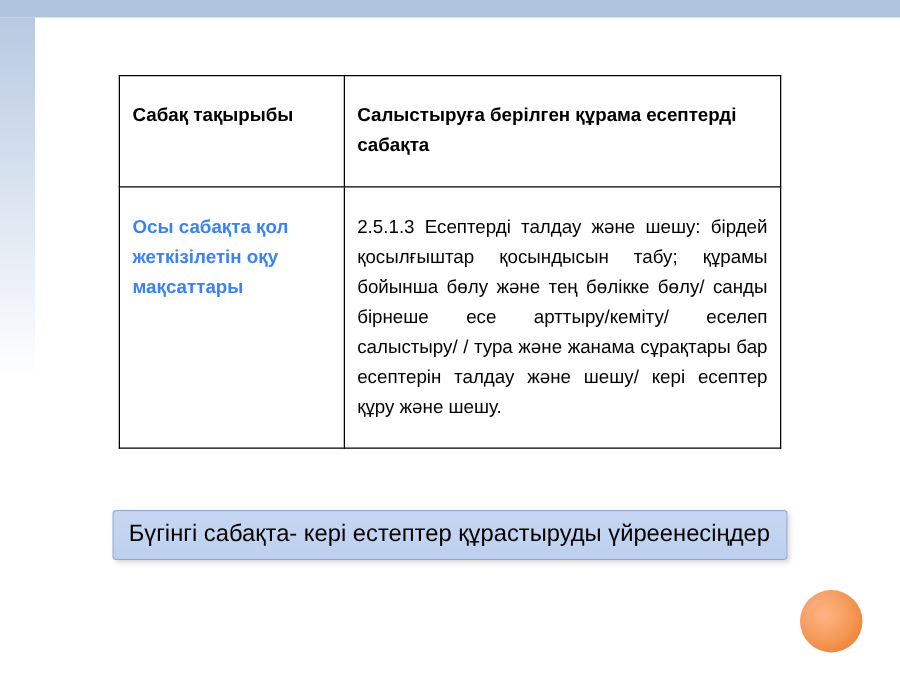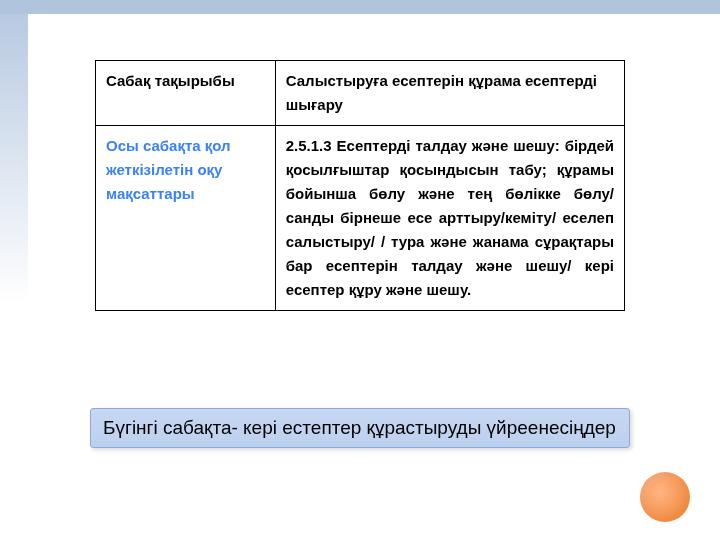--- a/index.html
+++ b/index.html
@@ -44,21 +44,21 @@
     top: 60px;
     left: 95px;
     width: 530px;
     border-collapse: collapse;
     font-size: 15px;
     color: #000;
   }
 
   .table td {
     border: 1px solid #000;
-    padding: 8px 10px;
+    padding: 20px 10px;
     vertical-align: top;
     line-height: 1.6;
   }
 
   .table col.left  { width: 180px; }
   .table col.right { width: 350px; }
 
   .row1-left, .row1-right {
     font-weight: bold;
   }
@@ -66,21 +66,20 @@
   .row1-left  { height: 48px; }
 
   .row2-left {
     font-weight: bold;
     color: #3b82f6;
   }
 
   .row2-right {
     min-height: 230px;
     text-align: justify;
-    font-weight: bold;
   }
 
   .callout {
     position: absolute;
     top: 408px;
     left: 90px;
     width: 540px;
     box-sizing: border-box;
     background: linear-gradient(#c7d7f2, #bcd0ef);
     border: 1px solid #8ea9d8;
@@ -121,21 +120,21 @@
   <div class="leftbar"></div>
 
   <table class="table">
     <colgroup>
       <col class="left">
       <col class="right">
     </colgroup>
     <tbody>
         <tr>
       <td class="row1-left">Сабақ тақырыбы</td>
-      <td class="row1-right">Салыстыруға есептерін құрама есептерді шығару</td>
+      <td class="row1-right">Салыстыруға берілген құрама есептерді сабақта</td>
     </tr>
     <tr>
       <td class="row2-left">Осы сабақта қол жеткізілетін оқу мақсаттары</td>
       <td class="row2-right">2.5.1.3 Есептерді талдау және шешу: бірдей қосылғыштар қосындысын табу; құрамы бойынша бөлу және тең бөлікке бөлу/ санды бірнеше есе арттыру/кеміту/ еселеп салыстыру/ / тура және жанама сұрақтары бар  есептерін талдау және шешу/ кері есептер құру және шешу.</td>
     </tr>
   </tbody>
     </table>
 
   <div class="callout">
     <span>Бүгінгі сабақта- кері естептер құрастыруды үйреенесіңдер</span>

